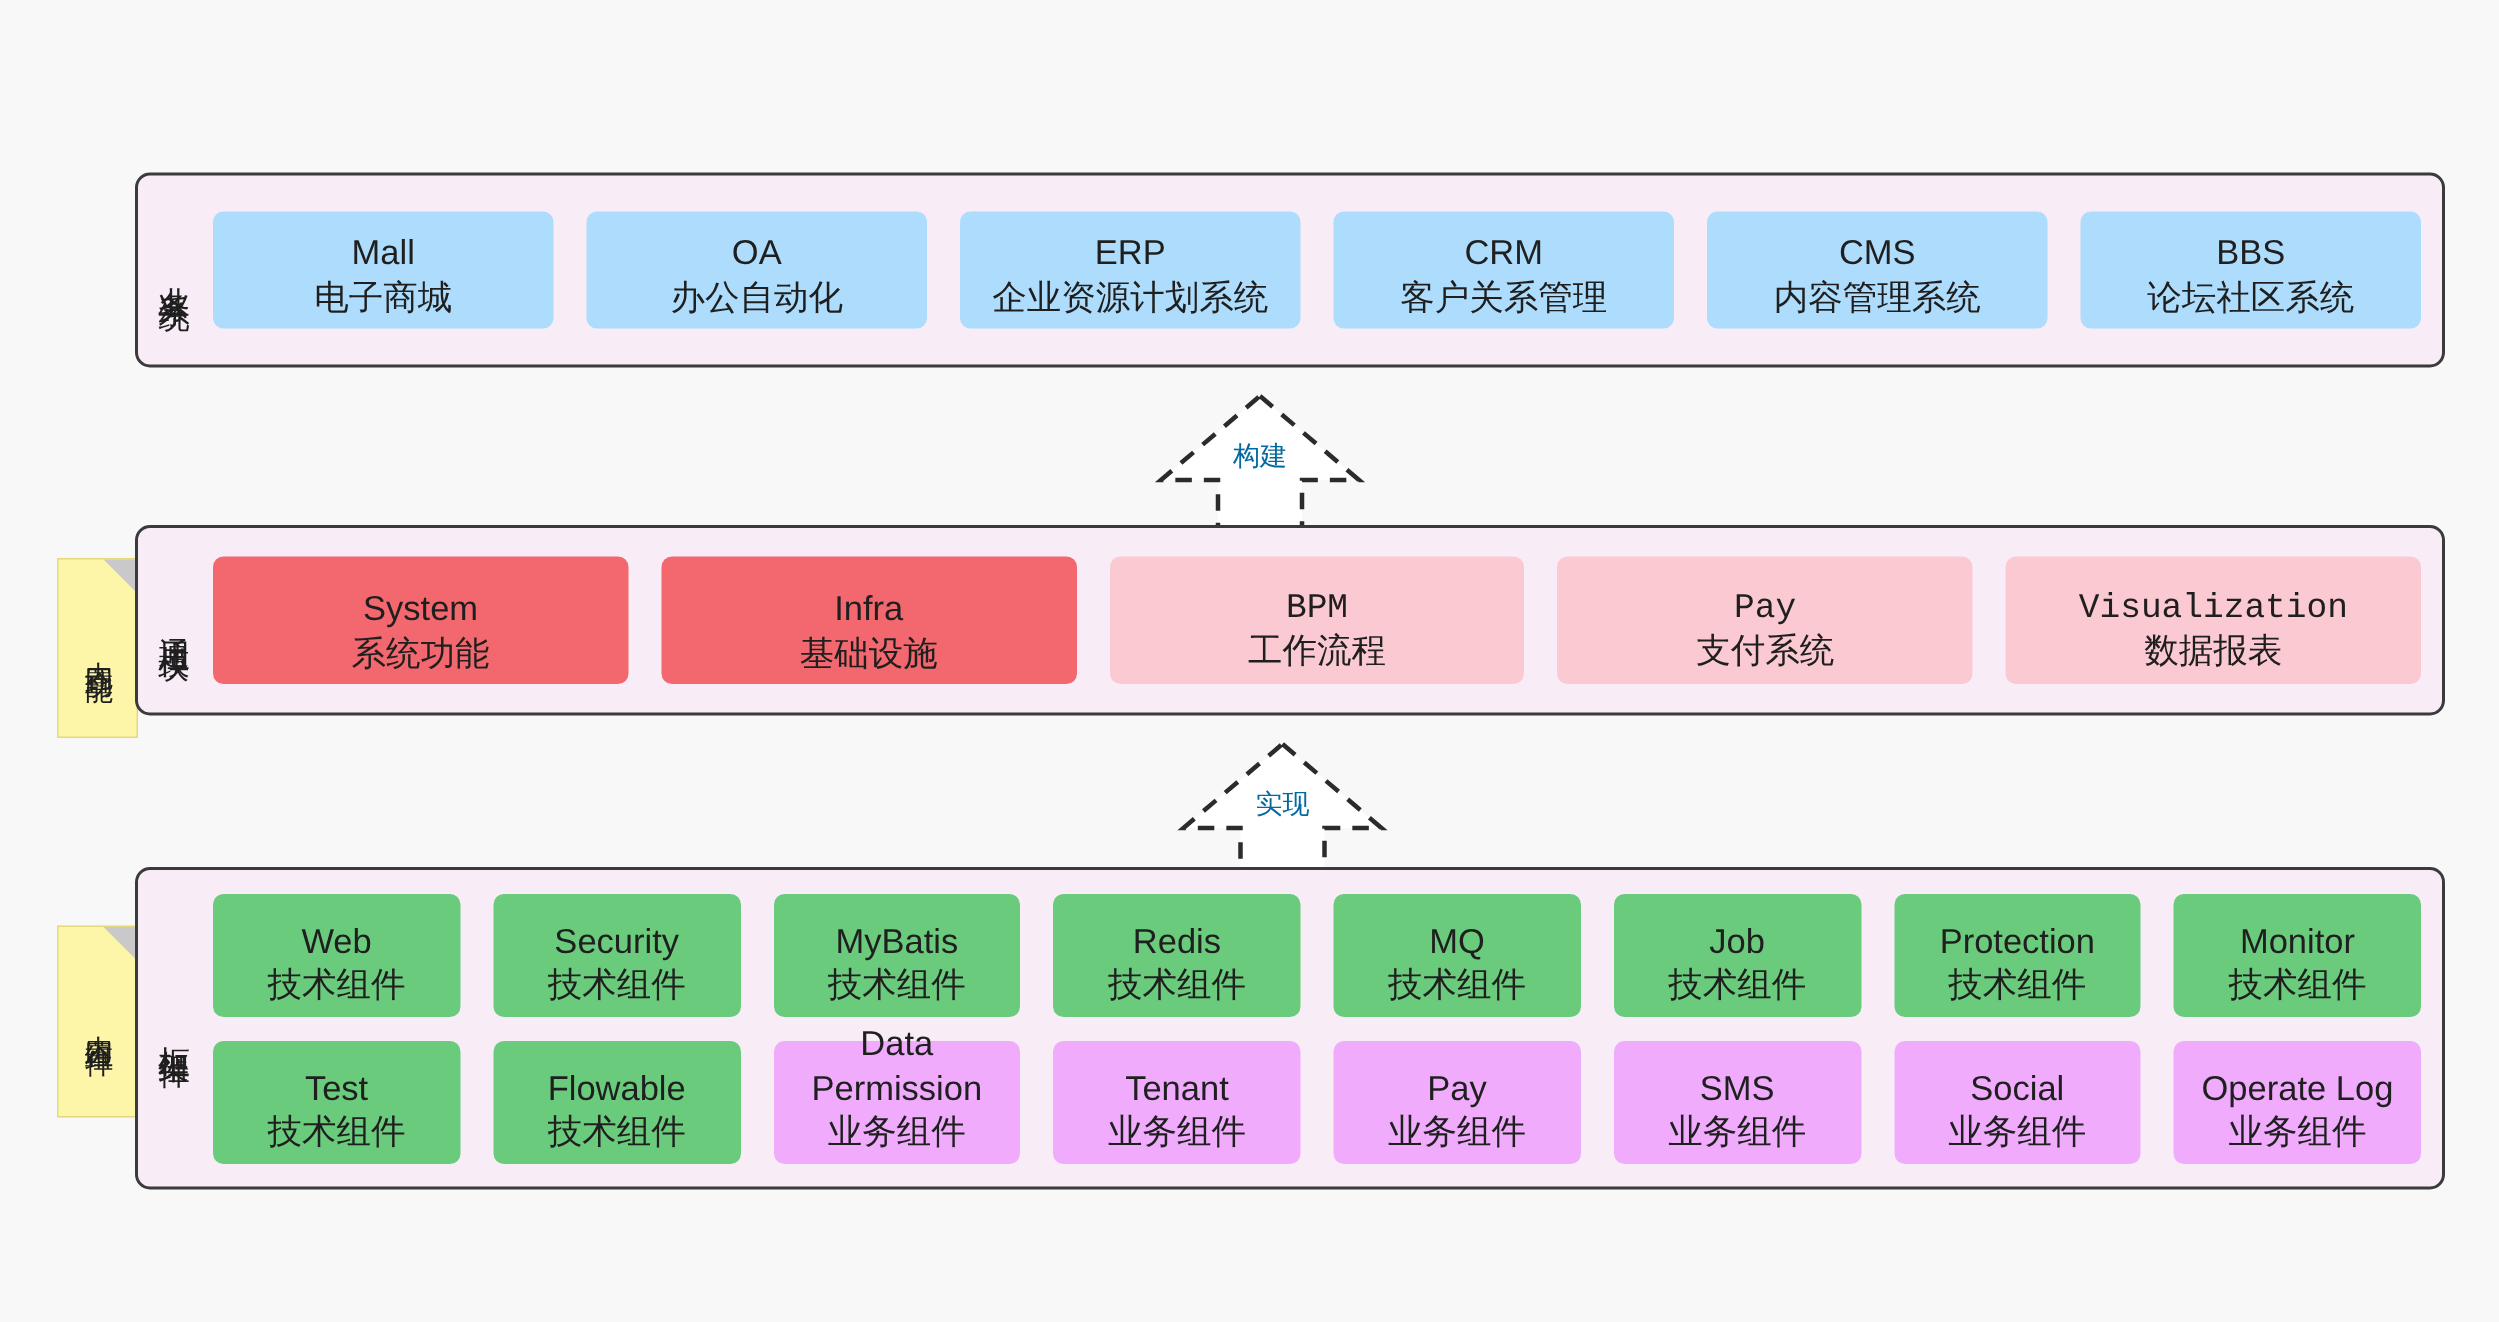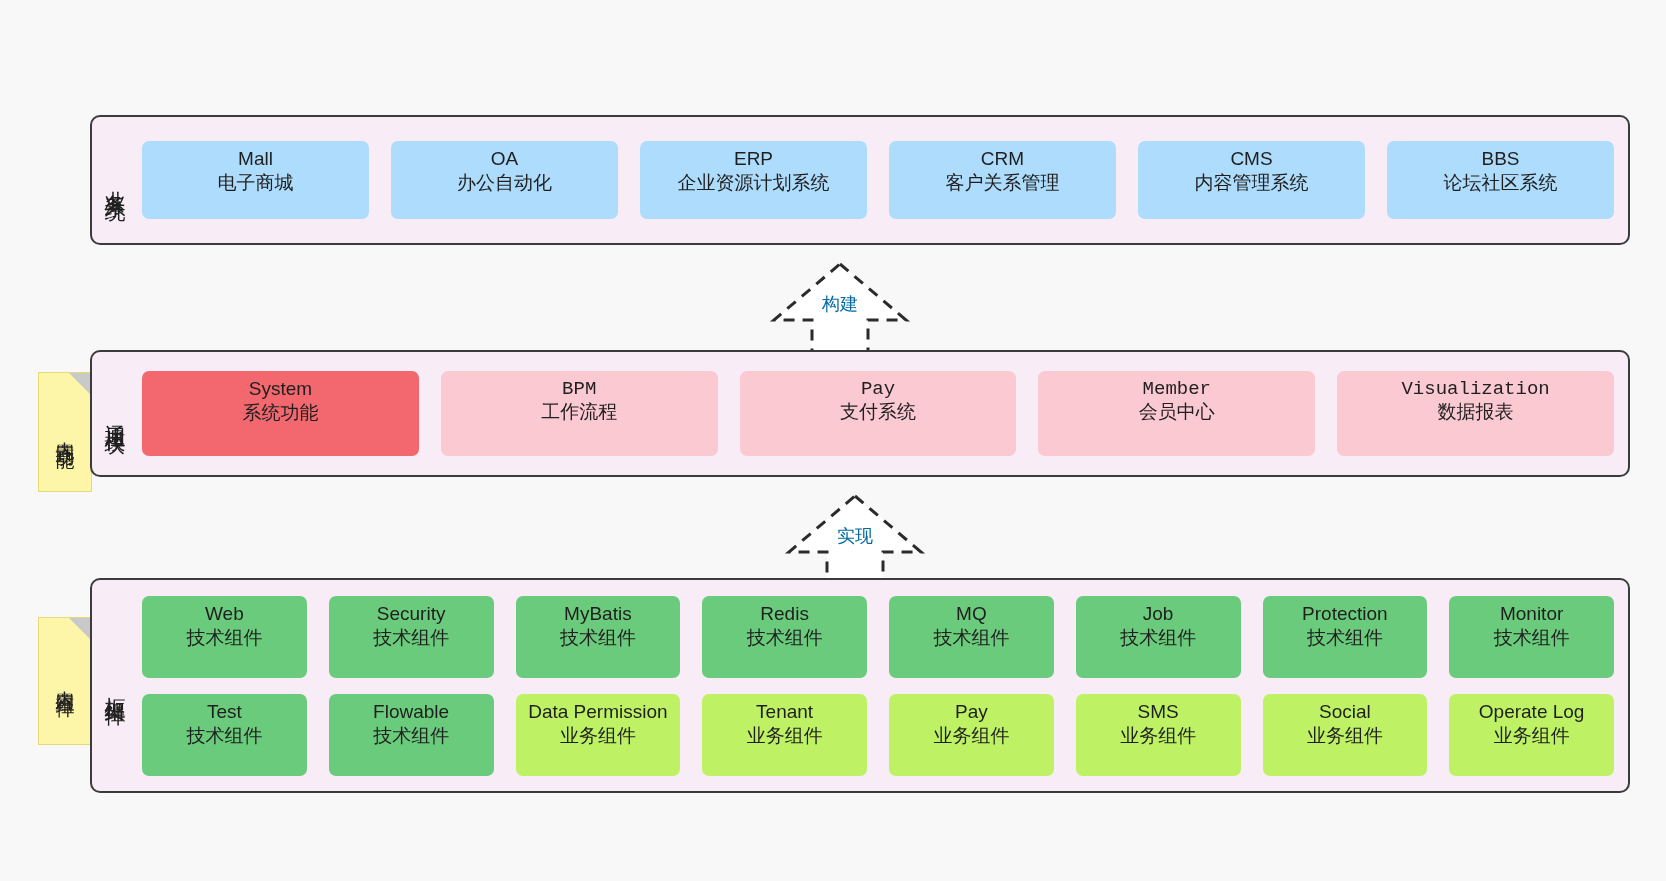--- a/index.html
+++ b/index.html
@@ -54,37 +54,37 @@
     align-items: stretch;
   }
 
   
   .card {
     flex: 1 1 0;
     border-radius: 7px;
     display: flex;
     flex-direction: column;
     align-items: center;
-    justify-content: flex-start;
+    justify-content: flex-end;
     text-align: center;
     color: #1f1f1f;
-    font-size: 19px;
+    font-size: 23px;
     line-height: 1.28;
     box-sizing: border-box;
     padding: 6px 4px;
     user-select: none;
   }
   .card .t1 { display: block; }
   .card .t2 { display: block; }
 
   .c-blue       { background: #aedcfc; }
   .c-red        { background: #f2686e; }
   .c-pink       { background: #fbc9d2; font-family: Liberation Mono, monospace; }
   .c-green      { background: #6acb7c; }
-  .c-lightgreen { background: #bef264; }
+  .c-lightgreen { background: #f0abfc; }
 
   
   .biz-row  .card { height: 78px; }
   .mod-row  .card { height: 85px; }
   .fw-row   .card { height: 82px; }
 
   
   .note {
     position: absolute;
     width: 54px;
@@ -177,31 +177,31 @@
   </div>
 
   <div class="layer" id="layer-modules" style="left:90px; top:350px; width:1540px; height:127px;">
     <div class="layer-title">通用模块</div>
     <div class="layer-body">
       <div class="row mod-row" id="mod-row">
           <div class="card c-red">
             <span class="t1">System</span>
             <span class="t2">系统功能</span>
           </div>
+          <div class="card c-red">
+            <span class="t1">Infra</span>
+            <span class="t2">基础设施</span>
+          </div>
           <div class="card c-pink">
             <span class="t1">BPM</span>
             <span class="t2">工作流程</span>
           </div>
           <div class="card c-pink">
             <span class="t1">Pay</span>
             <span class="t2">支付系统</span>
-          </div>
-          <div class="card c-pink">
-            <span class="t1">Member</span>
-            <span class="t2">会员中心</span>
           </div>
           <div class="card c-pink">
             <span class="t1">Visualization</span>
             <span class="t2">数据报表</span>
           </div>
         </div>
     </div>
   </div>
 
   <div class="arrow-wrap" style="left:775px; top:490px;">

